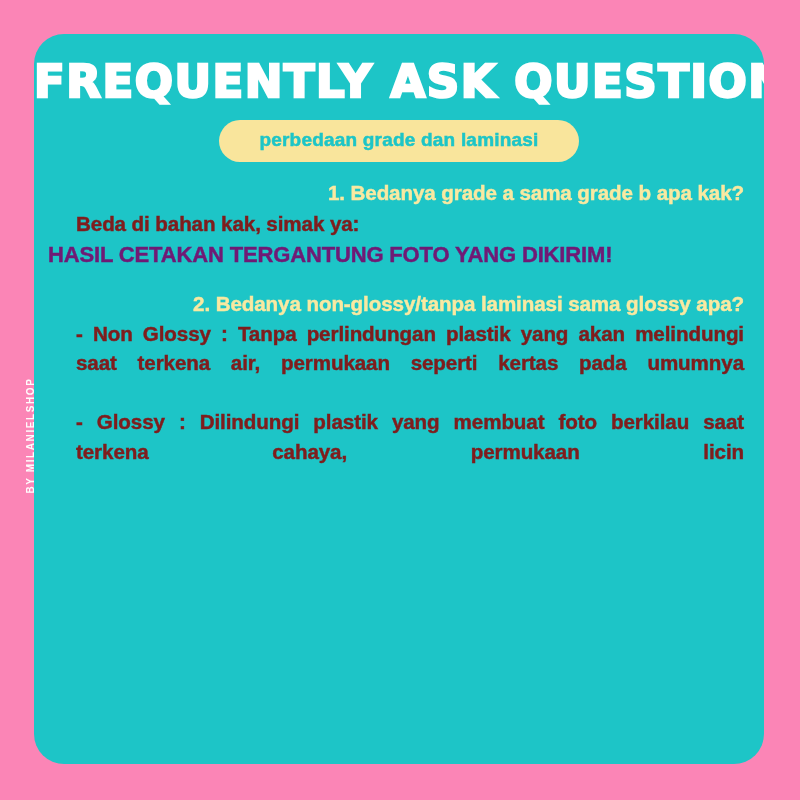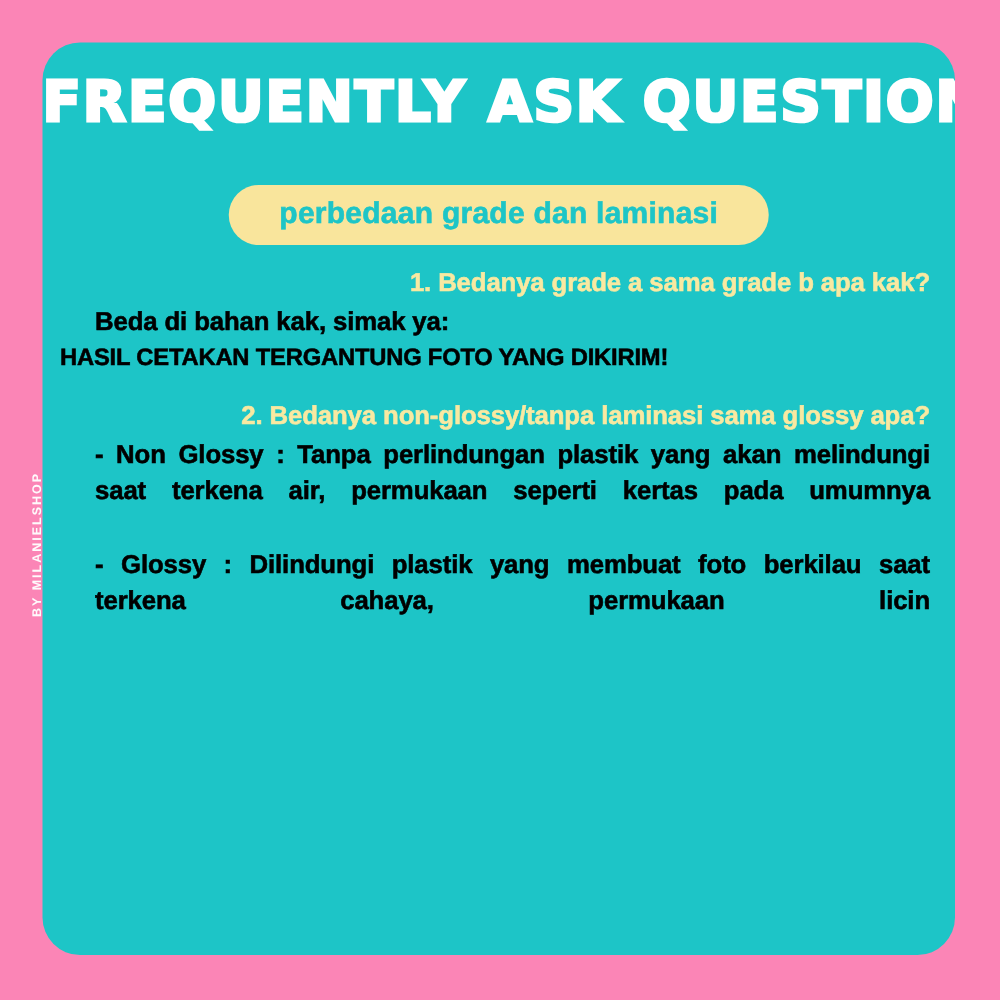--- a/index.html
+++ b/index.html
@@ -58,54 +58,53 @@
     white-space:nowrap;
   }
 
   #badge-row { margin-top:15px; display:flex; justify-content:center; }
 
   #badge {
     background:#f9e59c;
     color:#1dc5c7;
     border-radius:999px;
     padding:9px 40px 11px;
-    font-size:24px;
+    font-size:19px;
     font-weight:bold;
     letter-spacing:.2px;
     white-space:nowrap;
-    margin-top:28px;
     -webkit-text-stroke:.5px #1dc5c7;
   }
 
   
   #body {
     padding:16px 12px 0 8px;
   }
 
   .qa-block { padding:0 0 0 0; }
 
   .line {
     font-size:20.6px;
     font-weight:bold;
     line-height:1.43;
-    color:#000000;
+    color:#7f1d1d;
     letter-spacing:-.1px;
     -webkit-text-stroke:.45px currentColor;
     padding:0 8px;
   }
 
   .question { color:#f9e9a1; padding-left:2px; margin-bottom:1px;text-align:right; }
 
   .indent    { padding-left:34px; }
   .justify   { text-align:justify; }
   .justify::after { content:""; display:inline-block; width:100%; }
 
   .highlight {
-    color:#000000;
-    font-size:19px;
+    color:#701a75;
+    font-size:22px;
     letter-spacing:-.15px;
     padding-left:6px;
     margin-top:1px;
   }
 
   .gap { height:18px; }
 </style>
 </head>
 <body>
 

